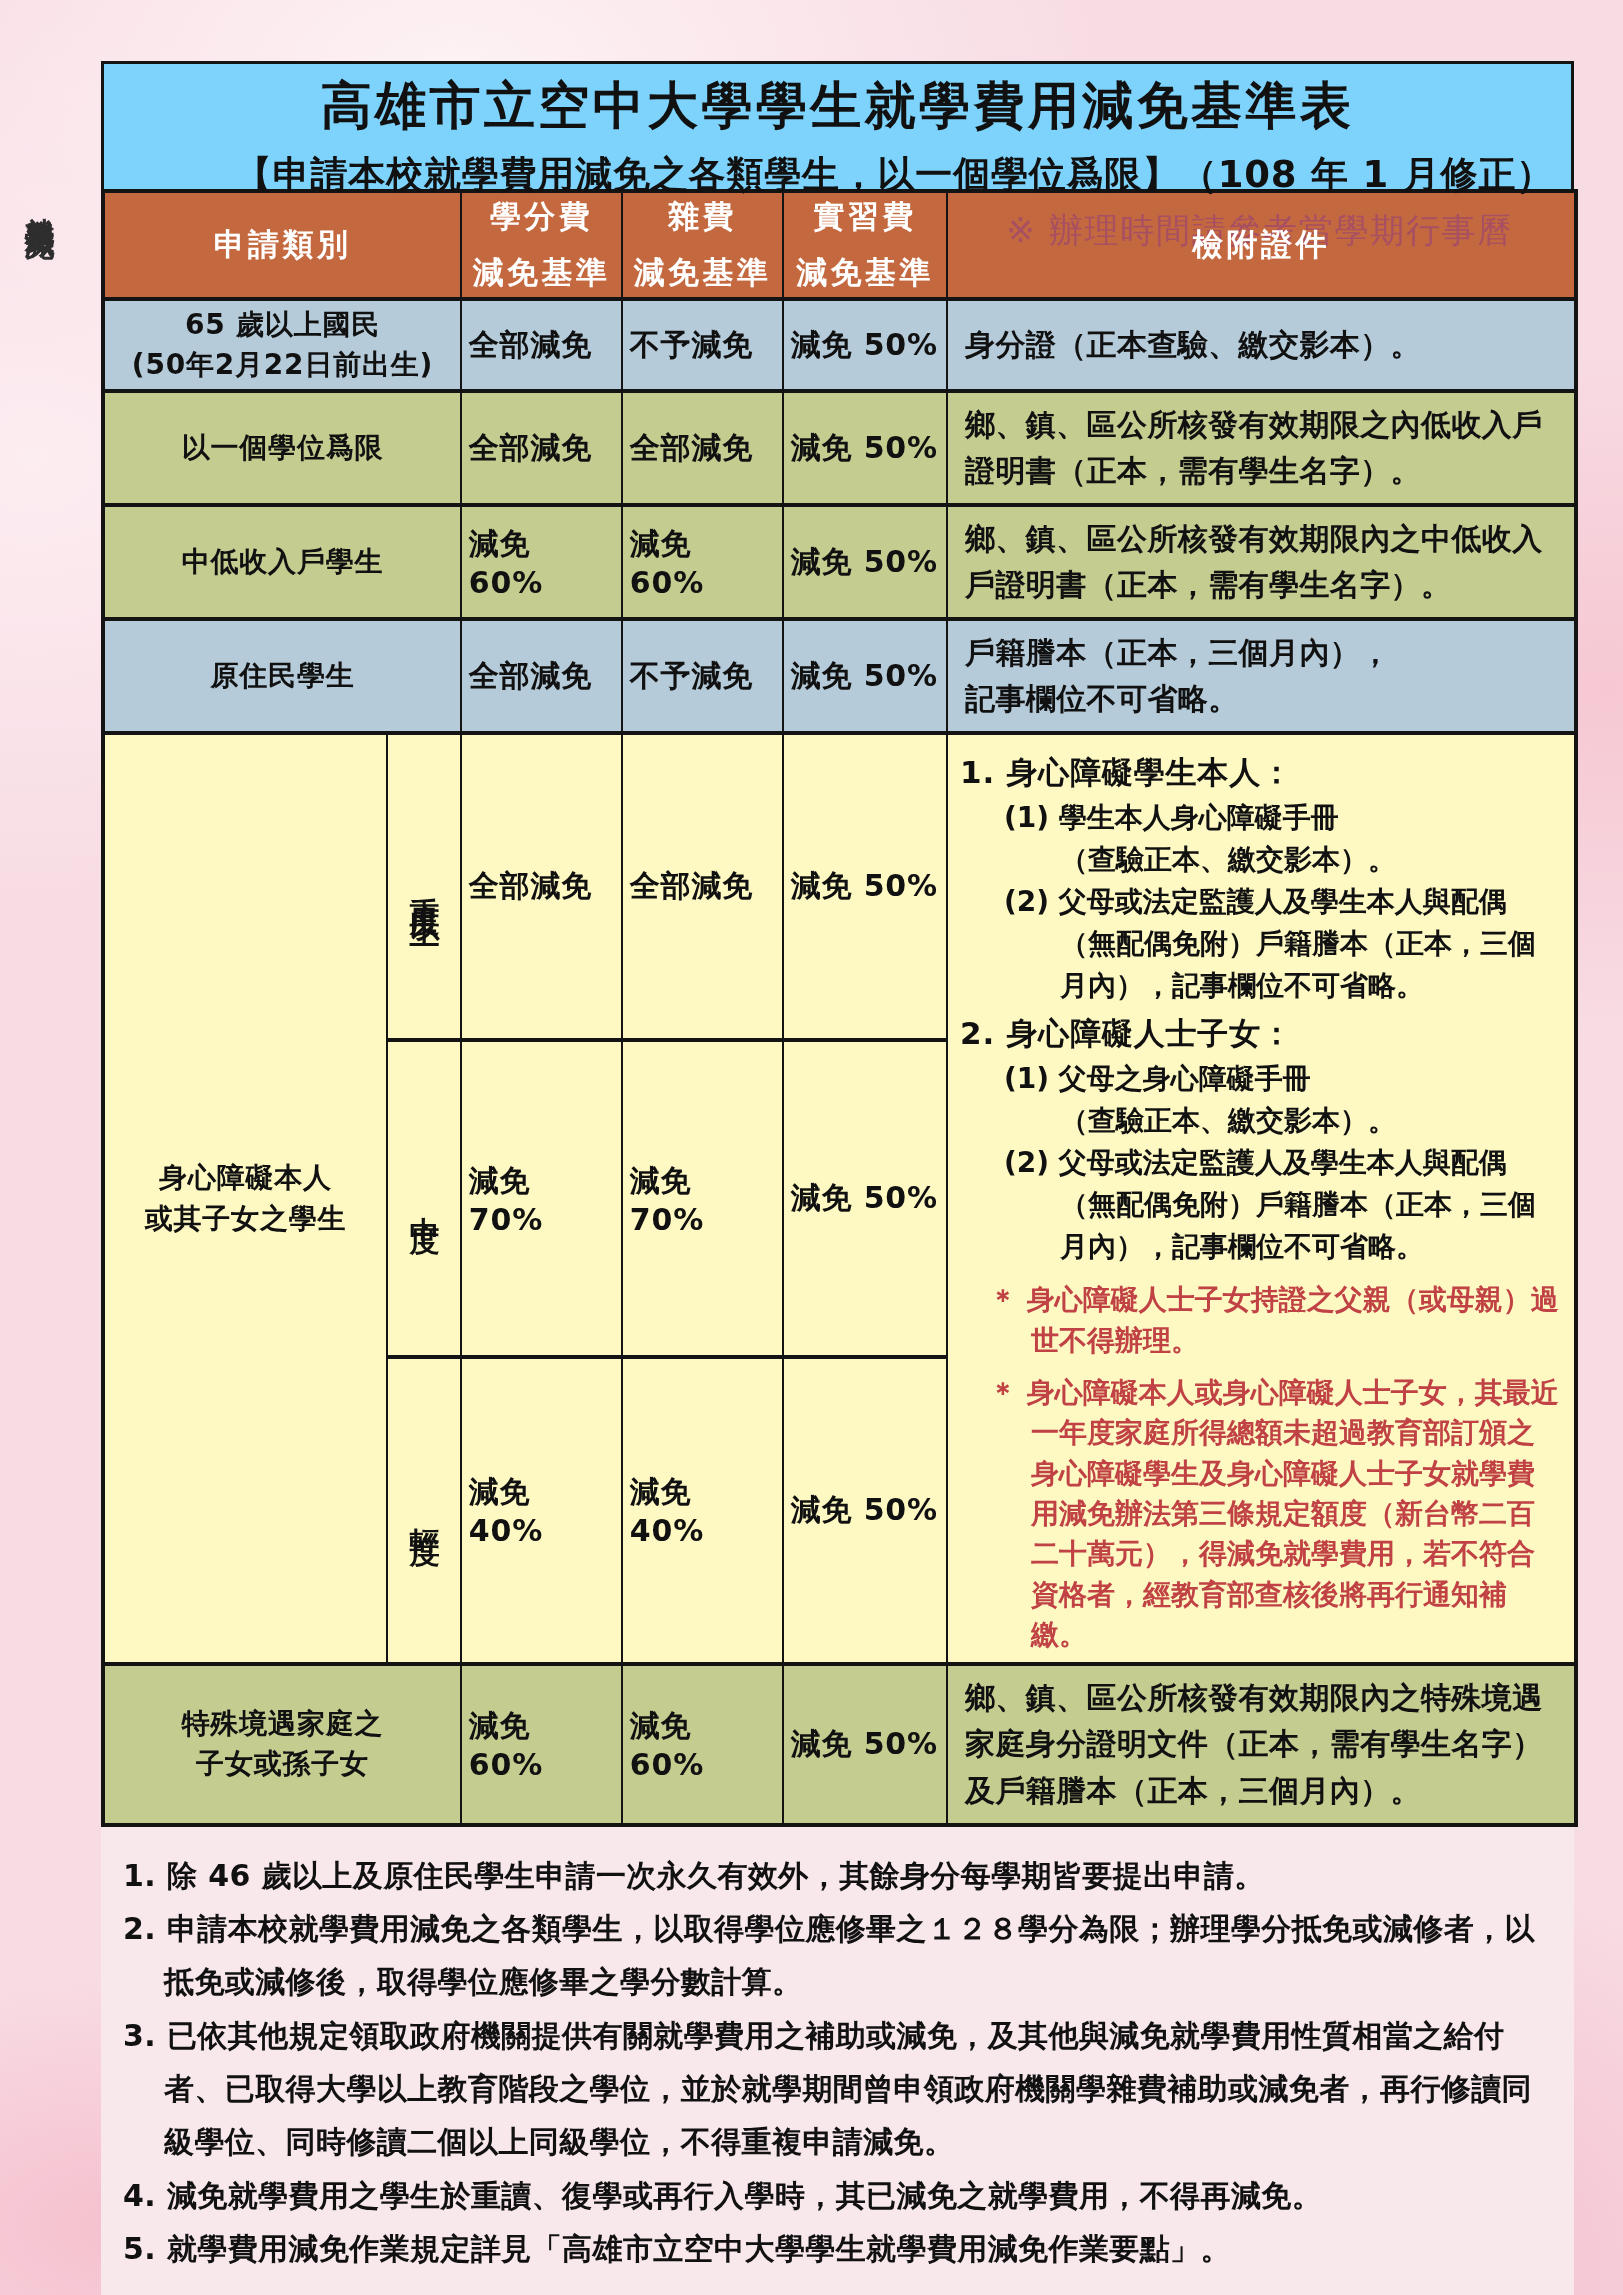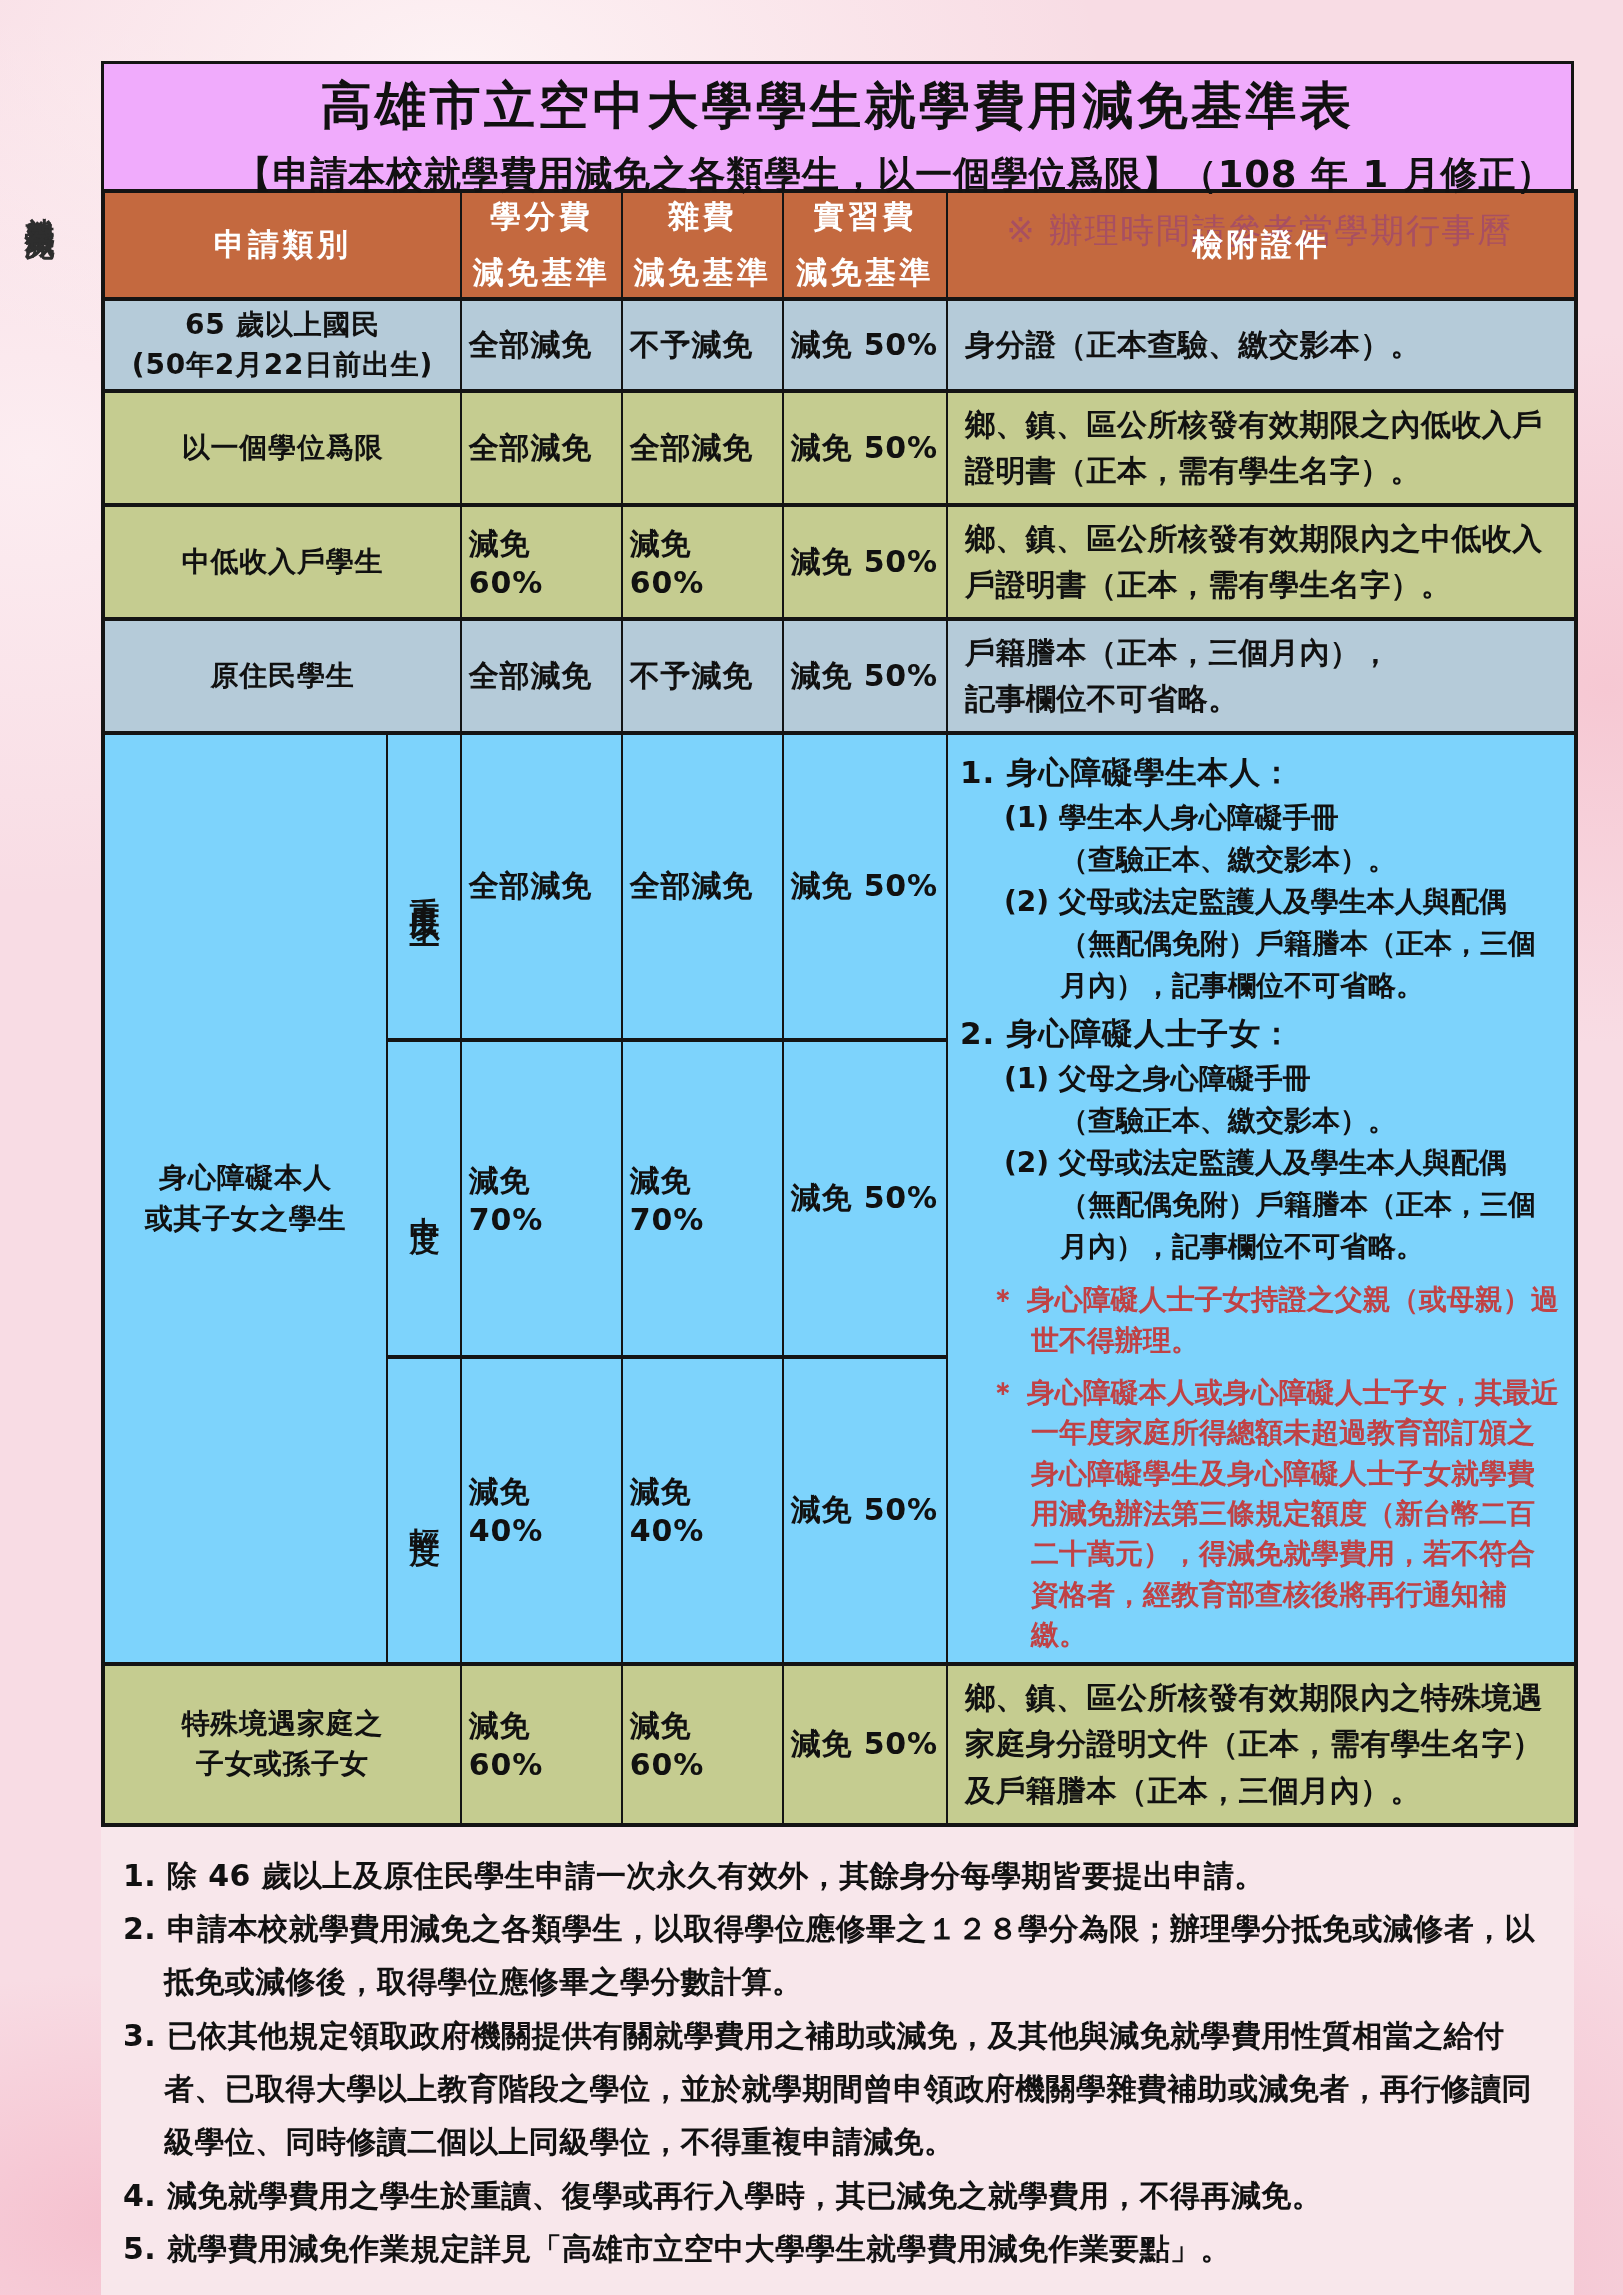--- a/index.html
+++ b/index.html
@@ -21,38 +21,38 @@
     writing-mode:vertical-rl; text-orientation:upright;
     font-size:30px; font-weight:700; color:#2e2e2e; letter-spacing:2.5px;
   }
   .page-num { position:absolute; left:105px; top:2222px; font-size:30px; color:#4c4c4c; }
 
   .sheet {
     position:absolute; left:101px; top:61px; width:1473px;
     background:#f8e7eb; padding-bottom:12px;
   }
   .title-box {
-    background:#f0abfc; border:3.4px solid #141414; border-bottom:none;
+    background:#7dd3fc; border:3.4px solid #141414; border-bottom:none;
     height:128px; padding:13.5px 17px 0;
   }
   .main-title { font-size:51px; font-weight:700; text-align:center; letter-spacing:3.4px; line-height:1.1; }
   .sub-title  { font-size:37px; font-weight:700; text-align:right; margin-top:16px; letter-spacing:0.8px; }
   .schedule-note { font-size:34px; font-weight:400; color:#a84f62; text-align:right; padding-right:41px; margin-top:8.5px; letter-spacing:1.7px; }
 
   table { width:100%; border-collapse:collapse; table-layout:fixed; }
   td, th {
     border:2.5px solid #141414; border-top-width:4.2px; border-bottom-width:4.2px;
     padding:3.4px 6.8px; font-weight:700; vertical-align:middle;
   }
   table { border:4.2px solid #141414; }
   th { background:#c4693f; color:#fff; font-size:31px; text-align:center; letter-spacing:3.4px; }
   th .h2 { margin-top:13.5px; }
   .c-blue  { background:#b5cbd9; }
   .c-green { background:#c5cc90; }
-  .c-pink  { background:#7dd3fc; }
+  .c-pink  { background:#fef9c3; }
   .cat  { text-align:center; font-size:28px; line-height:1.45; letter-spacing:0.8px; }
   .fee  { text-align:left; font-size:30px; letter-spacing:0.8px; }
   .docs { text-align:left; font-size:30px; line-height:1.55; padding:8.5px 13.5px 8.5px 17px; letter-spacing:0.4px; }
   .severity {
     text-align:center; font-size:30px; padding:0;
   }
   .severity .v { writing-mode:vertical-rl; text-orientation:upright; margin:0 auto; letter-spacing:6.8px; }
 
   .rh-hdr td, tr.rh-hdr { height:95px; }
   tr.rh-0 { height:88px; } tr.rh-1 { height:105px; } tr.rh-2 { height:105px; }

